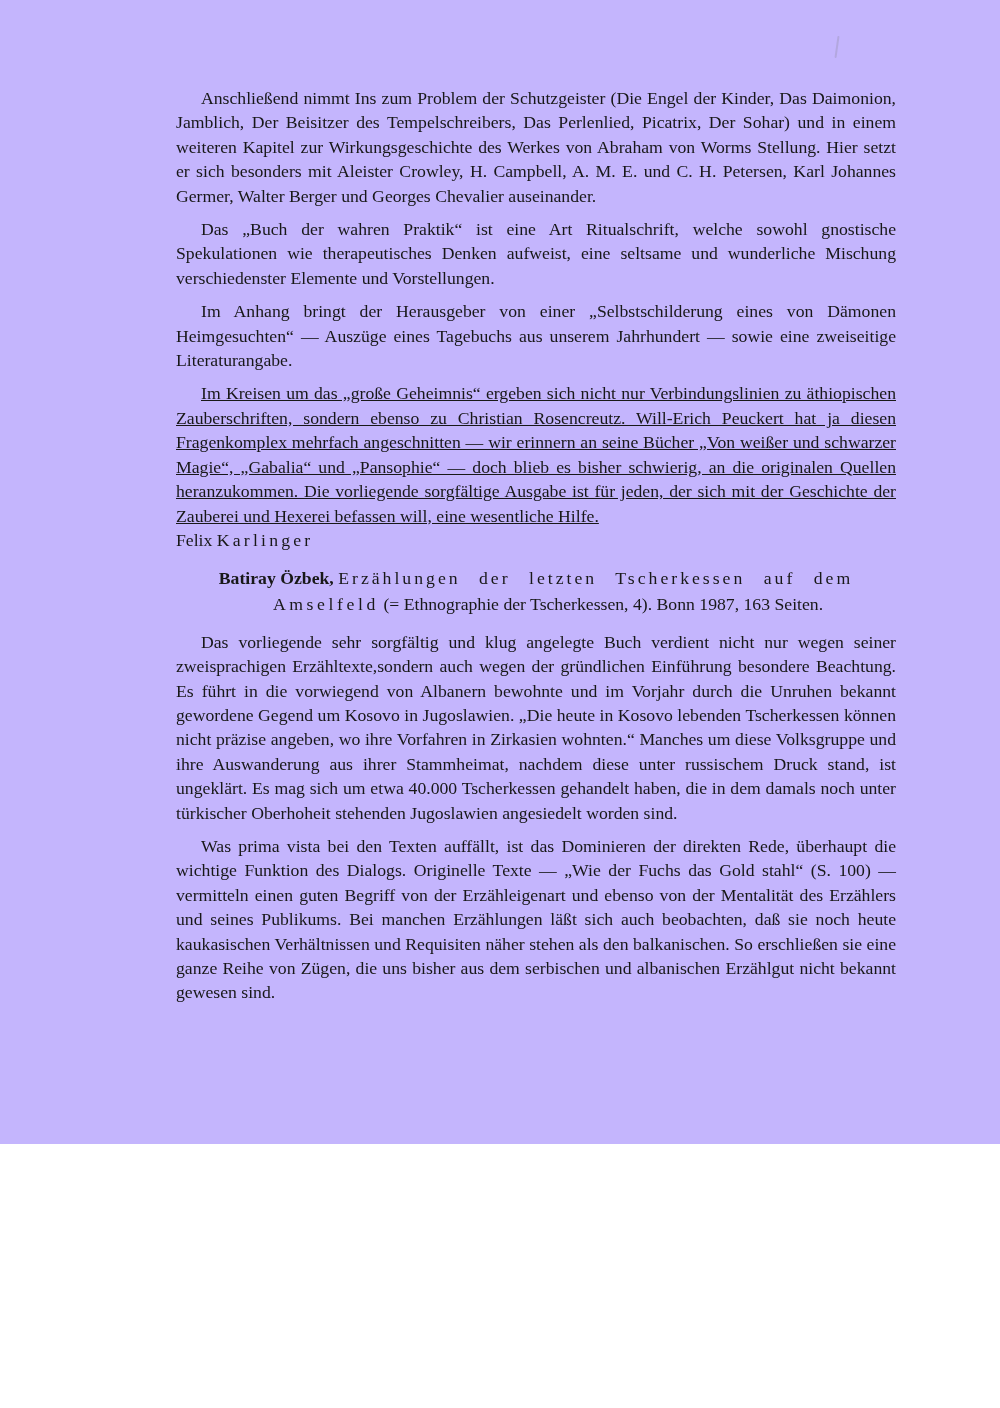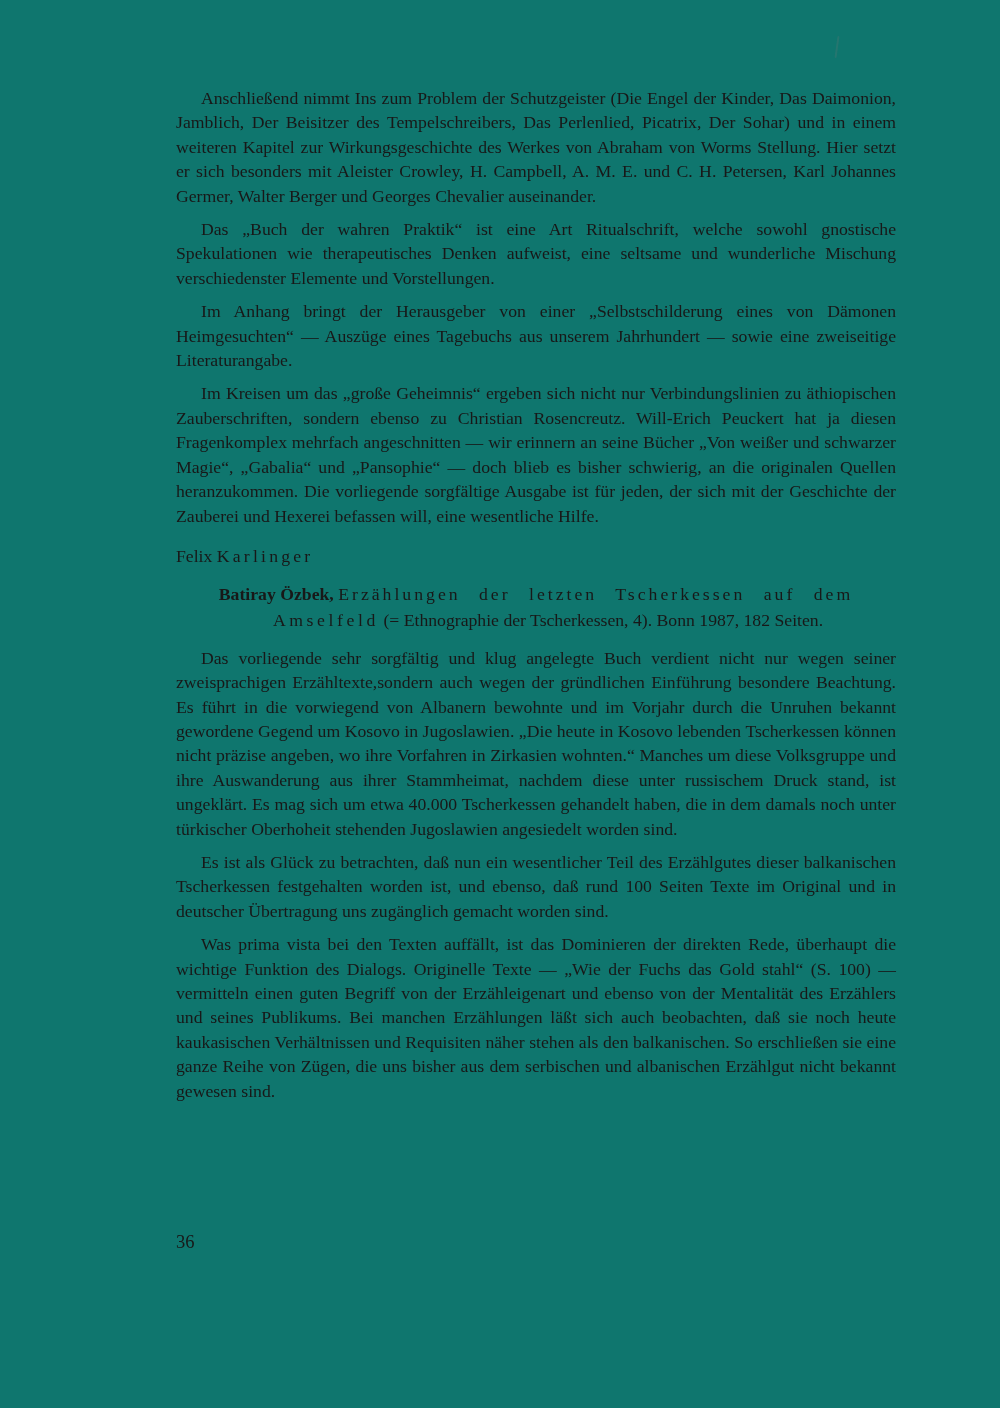--- a/index.html
+++ b/index.html
@@ -1,38 +1,38 @@
 <!DOCTYPE html>
 <html lang="de"><head>
 <meta charset="utf-8">
 <style>
   html, body { margin: 0; padding: 0; }
   .page {
     position: relative;
     width: 1000px;
-    height: 1408px;
-    background: #0f766e;
+    height: 1144px;
+    background: #c4b5fd;
     color: #181818;
     font-family: "Liberation Serif", "DejaVu Serif", serif;
     overflow: hidden;
   }
   .text-block {
     position: absolute;
     left: 176px;
     top: 86px;
     width: 720px;
   }
   p.body {
     font-size: 17.7px;
     line-height: 24.4px;
     text-align: justify;
     margin: 0 0 9px 0;
     text-indent: 25px;
   }
-  p.body.no-bottom { margin-bottom: 16px; }
+  p.body.no-bottom { margin-bottom: 0; text-decoration: underline; }
   .signature {
     font-size: 17.7px;
     line-height: 24.4px;
     margin: 0 0 10px 0;
   }
   .sperr-name { letter-spacing: 3.2px; }
   .review-heading {
     font-size: 17.7px;
     line-height: 25.2px;
     margin: 14px 0 13px 0;
@@ -79,25 +79,24 @@
 
     <p class="signature">
       <span>Felix</span>
       <span class="sperr-name">Karlinger</span>
     </p>
 
     <p class="review-heading">
       <span class="bold">Batiray Özbek,</span>
       <span class="sperr">Erzählungen der letzten Tscherkessen auf dem</span><br>
       <span class="sperr sperr2">Amselfeld</span>
-      <span>(= Ethnographie der Tscherkessen, 4). Bonn 1987, 182 Seiten.</span>
+      <span>(= Ethnographie der Tscherkessen, 4). Bonn 1987, 163 Seiten.</span>
     </p>
 
     <p class="body">Das vorliegende sehr sorgfältig und klug angelegte Buch verdient nicht nur wegen seiner zweisprachigen Erzähltexte,sondern auch wegen der gründlichen Einführung besondere Beachtung. Es führt in die vorwiegend von Albanern bewohnte und im Vorjahr durch die Unruhen bekannt gewordene Gegend um Kosovo in Jugoslawien. „Die heute in Kosovo lebenden Tscherkessen können nicht präzise angeben, wo ihre Vorfahren in Zirkasien wohnten.“ Manches um diese Volksgruppe und ihre Auswanderung aus ihrer Stammheimat, nachdem diese unter russischem Druck stand, ist ungeklärt. Es mag sich um etwa 40.000 Tscherkessen gehandelt haben, die in dem damals noch unter türkischer Oberhoheit stehenden Jugoslawien angesiedelt worden sind.</p>
 
-    <p class="body">Es ist als Glück zu betrachten, daß nun ein wesentlicher Teil des Erzählgutes dieser balkanischen Tscherkessen festgehalten worden ist, und ebenso, daß rund 100 Seiten Texte im Original und in deutscher Übertragung uns zugänglich gemacht worden sind.</p>
 
     <p class="body">Was prima vista bei den Texten auffällt, ist das Dominieren der direkten Rede, überhaupt die wichtige Funktion des Dialogs. Originelle Texte — „Wie der Fuchs das Gold stahl“ (S. 100) — vermitteln einen guten Begriff von der Erzähleigenart und ebenso von der Mentalität des Erzählers und seines Publikums. Bei manchen Erzählungen läßt sich auch beobachten, daß sie noch heute kaukasischen Verhältnissen und Requisiten näher stehen als den balkanischen. So erschließen sie eine ganze Reihe von Zügen, die uns bisher aus dem serbischen und albanischen Erzählgut nicht bekannt gewesen sind.</p>
 
   </main>
 
   <div class="page-number">36</div>
 </div>
 
 </body></html>

